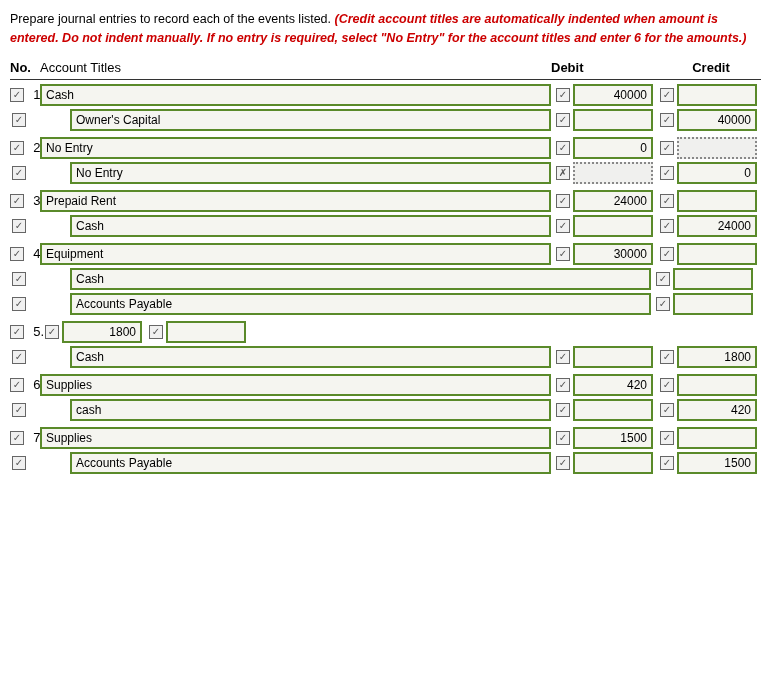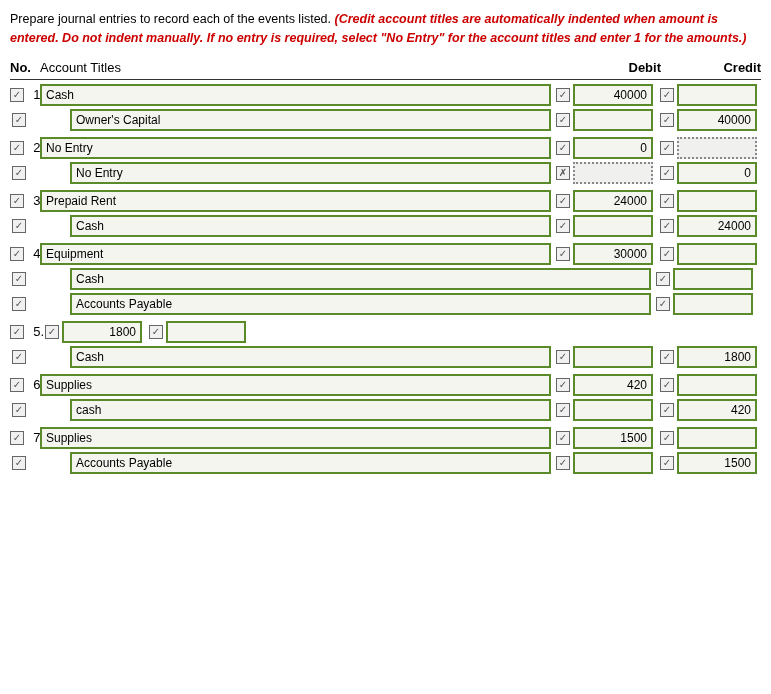--- a/index.html
+++ b/index.html
@@ -22,22 +22,22 @@
     }
     .table-header {
       display: flex;
       align-items: center;
       border-bottom: 1px solid #333;
       padding-bottom: 4px;
       margin-bottom: 4px;
     }
     .col-no { width: 30px; font-weight: bold; }
     .col-title { flex: 1; font-weight: normal; }
-    .col-debit { width: 110px; text-align: right; font-weight: bold; }
-    .col-credit { width: 100px; text-align: right; font-weight: bold; }
+    .col-debit { width: 110px; text-align: left; font-weight: bold; }
+    .col-credit { width: 100px; text-align: center; font-weight: bold; }
 
     .entry-group { margin-bottom: 6px; }
     .entry-row {
       display: flex;
       align-items: center;
       margin-bottom: 3px;
     }
     .checkbox {
       width: 14px;
       height: 14px;
@@ -103,21 +103,21 @@
     }
 
     .no-label { width: 22px; text-align: right; margin-right: 4px; font-size: 13px; }
   </style>
 </head>
 <body>
 
 <div>
   <p class="instructions">
     <span>Prepare journal entries to record each of the events listed.</span>
-    <em>(Credit account titles are automatically indented when amount is entered. Do not indent manually. If no entry is required, select "No Entry" for the account titles and enter 1 for the amounts.)</em>
+    <em>(Credit account titles are automatically indented when amount is entered. Do not indent manually. If no entry is required, select "No Entry" for the account titles and enter 6 for the amounts.)</em>
   </p>
 </div>
 
 <div class="table-header">
   <div class="col-no">No.</div>
   <div class="col-title">Account Titles</div>
   <div class="col-debit">Debit</div>
   <div class="col-credit">Credit</div>
 </div>
 

